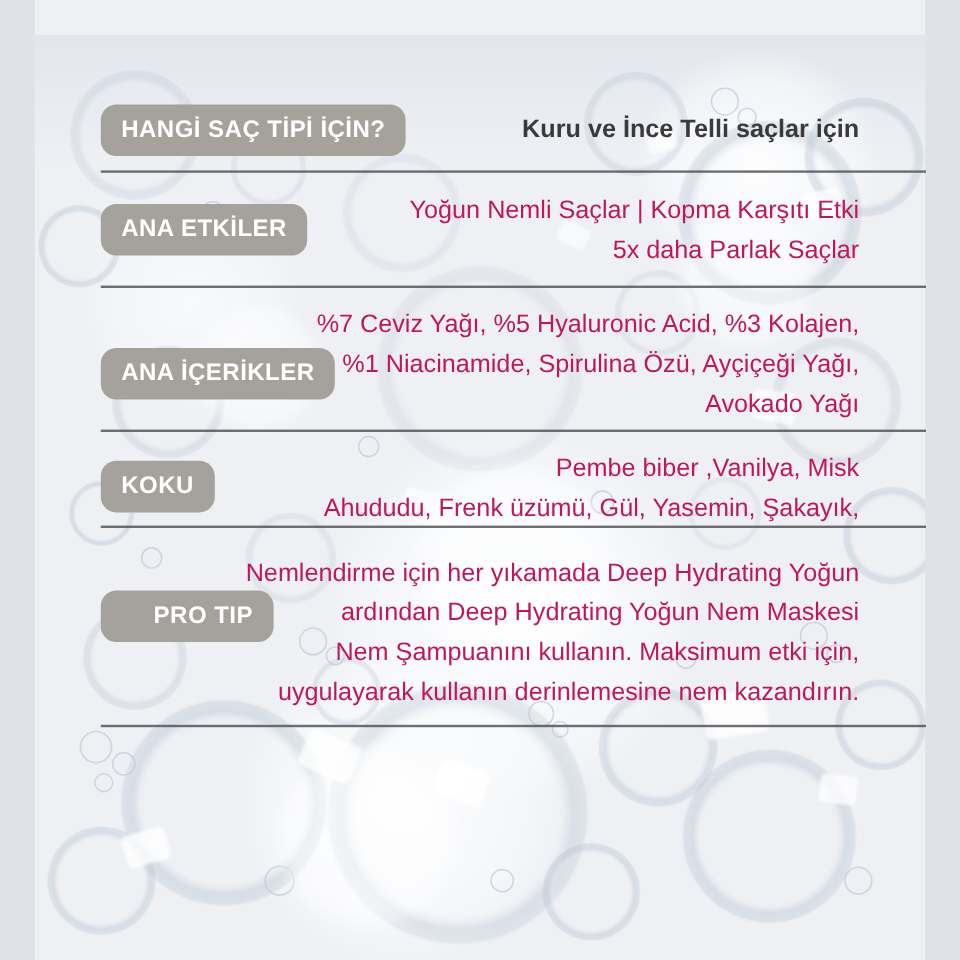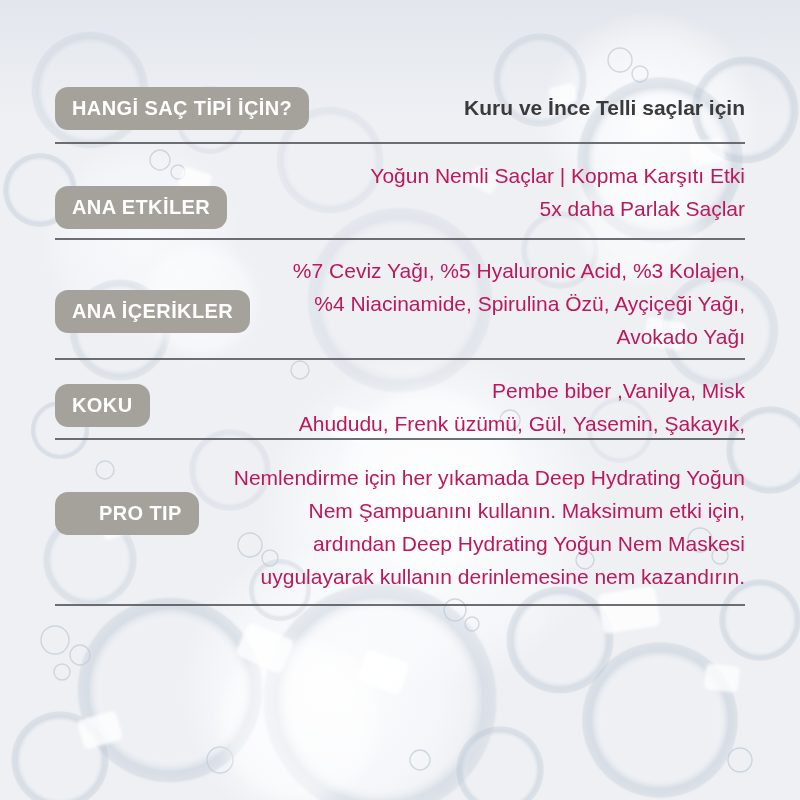--- a/index.html
+++ b/index.html
@@ -2,21 +2,21 @@
 <html><head>
 <meta charset="utf-8">
 <style>
   html, body { margin: 0; padding: 0; }
   body {
     font-family: "Liberation Sans", sans-serif;
     background: #dfe3e8;
   }
   .canvas {
     position: relative;
-    width: 800px;
+    width: 742px;
     height: 800px;
     margin: 0 auto;
     overflow: hidden;
     background: #eef0f4;
   }
   .bg-svg {
     position: absolute;
     inset: 0;
     width: 100%;
     height: 100%;
@@ -63,21 +63,21 @@
   .row-hair-type .text-block {
     font-weight: 700;
     color: #3a3a3d;
     line-height: 41px;
     padding-left: 14px;
   }
   
   .row-hair-type      { top: 87px;  }
   .row-hair-type .label-badge { top: 0; }
   .row-main-effects   { top: 159px; }
-  .row-main-effects .label-badge { top: 11px; margin-top: 16px; }
+  .row-main-effects .label-badge { top: 11px; }
   .row-ingredients    { top: 254px; }
   .row-ingredients .label-badge { top: 24px; margin-top: 12px; }
   .row-scent          { top: 374px; }
   .row-scent .label-badge { top: 10px; }
   .row-pro-tip        { top: 461px; }
   .row-pro-tip .label-badge { top: 31px; padding-left: 44px; }
 
   .div-1 { top: 142px; }
   .div-2 { top: 238px; }
   .div-3 { top: 358px; }
@@ -214,43 +214,43 @@
         <div class="line">5x daha Parlak Saçlar</div>
       </div>
     </div>
 
     <div class="divider div-2"></div>
 
     <div class="row row-ingredients">
       <span class="label-badge">ANA İÇERİKLER</span>
       <div class="text-block">
         <div class="line">%7 Ceviz Yağı, %5 Hyaluronic Acid, %3 Kolajen,</div>
-        <div class="line">%4 Niacinamide, Spirulina Özü, Ayçiçeği Yağı,</div>
+        <div class="line">%1 Niacinamide, Spirulina Özü, Ayçiçeği Yağı,</div>
         <div class="line">Avokado Yağı</div>
       </div>
     </div>
 
     <div class="divider div-3"></div>
 
     <div class="row row-scent">
       <span class="label-badge">KOKU</span>
       <div class="text-block">
         <div class="line">Pembe biber ,Vanilya, Misk</div>
         <div class="line">Ahududu, Frenk üzümü, Gül, Yasemin, Şakayık,</div>
       </div>
     </div>
 
     <div class="divider div-4"></div>
 
     <div class="row row-pro-tip">
       <span class="label-badge">PRO TIP</span>
       <div class="text-block">
         <div class="line">Nemlendirme için her yıkamada Deep Hydrating Yoğun</div>
+        <div class="line">ardından Deep Hydrating Yoğun Nem Maskesi</div>
         <div class="line">Nem Şampuanını kullanın. Maksimum etki için,</div>
-        <div class="line">ardından Deep Hydrating Yoğun Nem Maskesi</div>
         <div class="line">uygulayarak kullanın derinlemesine nem kazandırın.</div>
       </div>
     </div>
 
     <div class="divider div-5"></div>
 
   </div>
 </div>
 
 </body></html>

